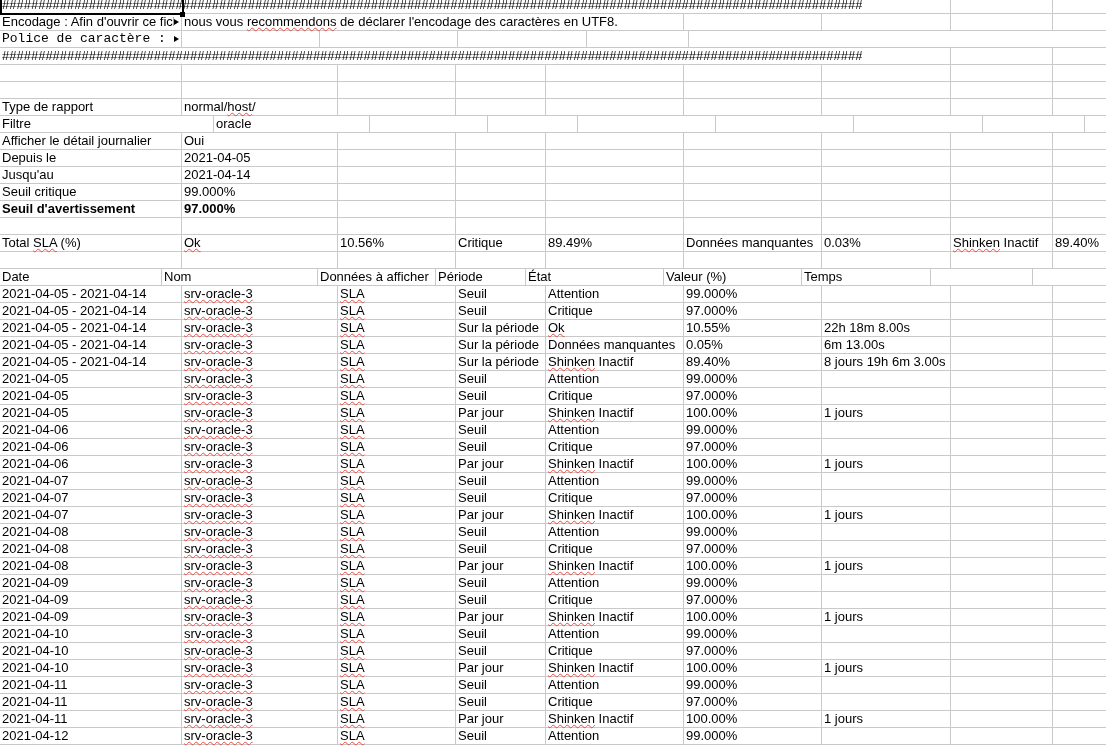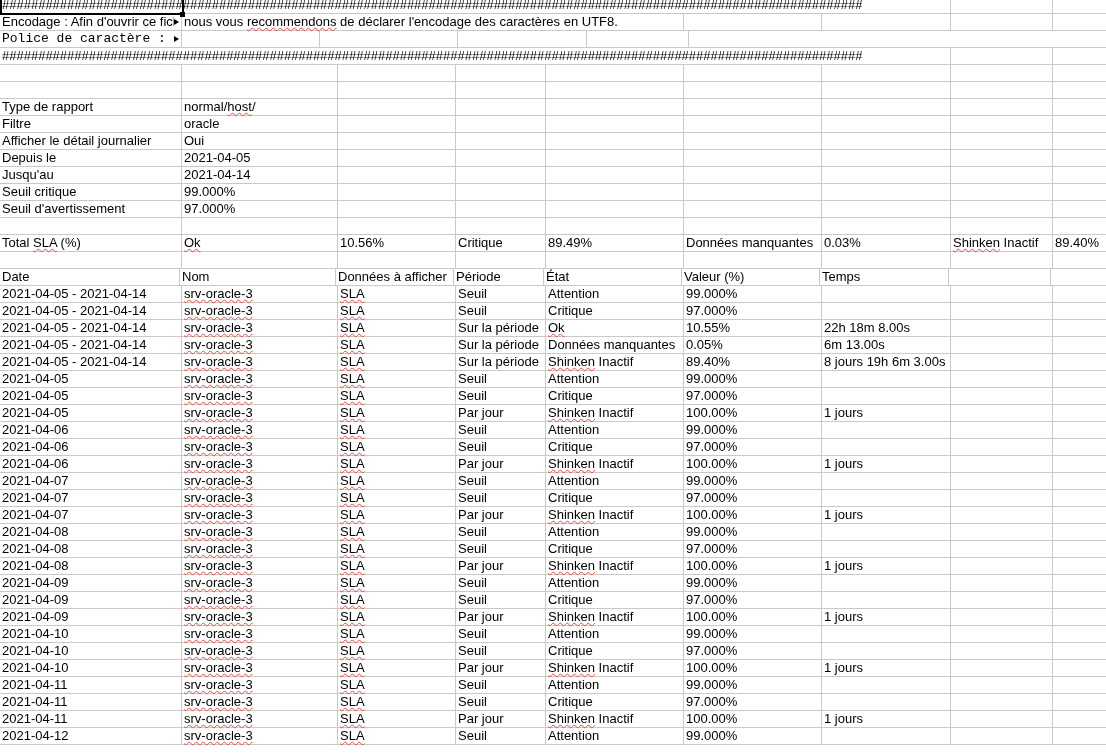--- a/index.html
+++ b/index.html
@@ -104,21 +104,21 @@
       </div>
       <div class="cell" style="width: 118px;"></div>
       <div class="cell" style="width: 90px;"></div>
       <div class="cell" style="width: 138px;"></div>
       <div class="cell" style="width: 138px;"></div>
       <div class="cell" style="width: 129px;"></div>
       <div class="cell" style="width: 102px;"></div>
       <div class="cell" style="width: 55px;"></div>
     </div>
     <div class="row" style="height: 17px;">
-      <div class="cell" style="width: 182px;">
+      <div class="cell" style="width: 214px;">
         <span class="txt">Filtre</span>
       </div>
       <div class="cell" style="width: 156px;">
         <span class="txt">oracle</span>
       </div>
       <div class="cell" style="width: 118px;"></div>
       <div class="cell" style="width: 90px;"></div>
       <div class="cell" style="width: 138px;"></div>
       <div class="cell" style="width: 138px;"></div>
       <div class="cell" style="width: 129px;"></div>
@@ -178,21 +178,21 @@
         <span class="txt">99.000%</span>
       </div>
       <div class="cell" style="width: 118px;"></div>
       <div class="cell" style="width: 90px;"></div>
       <div class="cell" style="width: 138px;"></div>
       <div class="cell" style="width: 138px;"></div>
       <div class="cell" style="width: 129px;"></div>
       <div class="cell" style="width: 102px;"></div>
       <div class="cell" style="width: 55px;"></div>
     </div>
-    <div class="row" style="height: 17px;">
+    <div class="row" style="height: 17px; font-weight: bold;">
       <div class="cell" style="width: 182px;">
         <span class="txt">Seuil d'avertissement</span>
       </div>
       <div class="cell" style="width: 156px;">
         <span class="txt">97.000%</span>
       </div>
       <div class="cell" style="width: 118px;"></div>
       <div class="cell" style="width: 90px;"></div>
       <div class="cell" style="width: 138px;"></div>
       <div class="cell" style="width: 138px;"></div>
@@ -245,21 +245,21 @@
       <div class="cell" style="width: 156px;"></div>
       <div class="cell" style="width: 118px;"></div>
       <div class="cell" style="width: 90px;"></div>
       <div class="cell" style="width: 138px;"></div>
       <div class="cell" style="width: 138px;"></div>
       <div class="cell" style="width: 129px;"></div>
       <div class="cell" style="width: 102px;"></div>
       <div class="cell" style="width: 55px;"></div>
     </div>
     <div class="row" style="height: 17px;">
-      <div class="cell" style="width: 180px;">
+      <div class="cell" style="width: 162px;">
         <span class="txt">Date</span>
       </div>
       <div class="cell" style="width: 156px;">
         <span class="txt">Nom</span>
       </div>
       <div class="cell" style="width: 118px;">
         <span class="txt">Données à afficher</span>
       </div>
       <div class="cell" style="width: 90px;">
         <span class="txt">Période</span>

